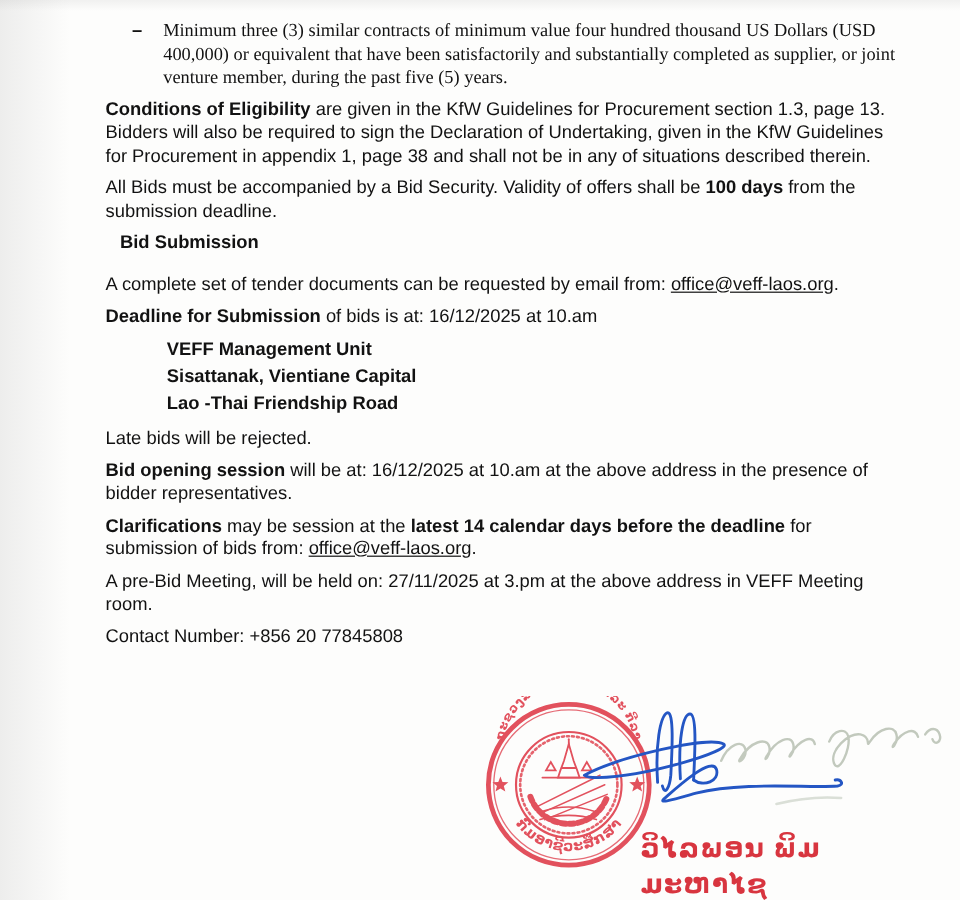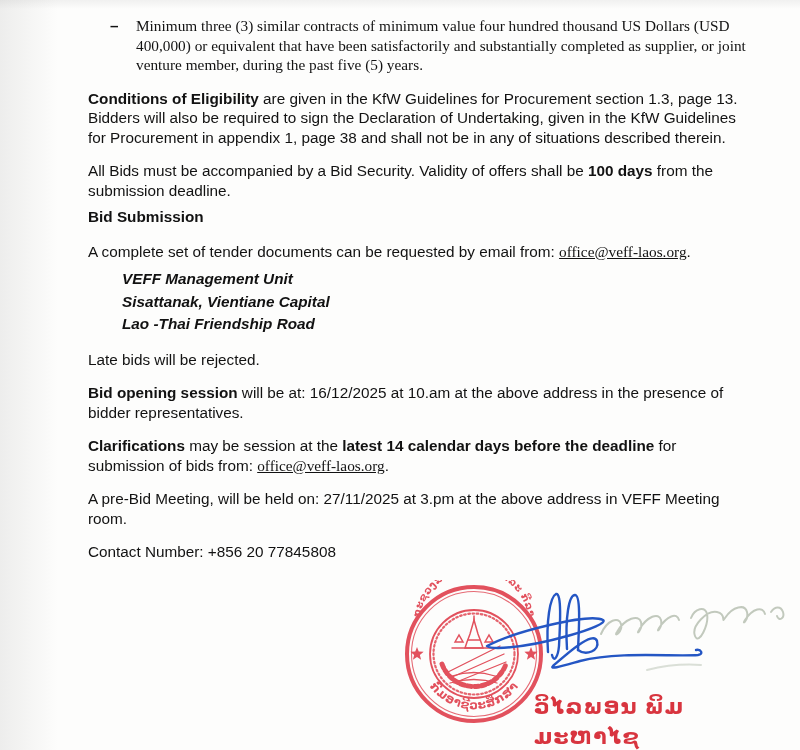--- a/index.html
+++ b/index.html
@@ -10,28 +10,28 @@
     font-size:15.3px;line-height:19.5px;
   }
   .scan-shade-left{position:absolute;left:0;top:0;bottom:0;width:58px;
     background:linear-gradient(90deg,rgba(130,130,130,.13),rgba(130,130,130,0));
     pointer-events:none;}
   .scan-shade-top{position:absolute;left:0;top:0;right:0;height:9px;
     background:linear-gradient(180deg,rgba(130,130,130,.10),rgba(130,130,130,0));
     pointer-events:none;}
   .page{position:absolute;left:0;top:0;right:0;box-sizing:border-box;
     padding:16px 52px 0 88px;}
-  p{margin:14px 0 7px 0;}
+  p{margin:0 0 7px 0;}
   .b{font-weight:700;}
-  .u{text-decoration:underline;font-family:Liberation Serif, serif;}
+  .u{text-decoration:underline;}
   .bullet-row{display:flex;margin:0 0 7px 22px;}
   .bullet-marker{width:26px;flex:0 0 26px;font-weight:700;}
   .bullet-text{flex:1;max-width:612px;font-family:Liberation Serif, serif;}
-  .heading{font-weight:700;margin:3px 0 15px 0;}
-  .address{margin:0 0 8px 34px;font-weight:700;line-height:22.5px;font-style:italic;}
+  .heading{font-weight:700;margin:3px 0 15px 12px;}
+  .address{margin:0 0 8px 51px;font-weight:700;line-height:22.5px;}
   .sig-layer{position:absolute;pointer-events:none;}
   #stamp-wrap{left:402px;top:580px;width:146px;height:150px;opacity:.96;}
   #signature-wrap{left:470px;top:583px;width:250px;height:100px;}
   #handwriting-wrap{left:595px;top:590px;width:200px;height:95px;}
   #name-stamp{position:absolute;left:534px;top:692px;width:230px;
     font-weight:700;font-size:22px;line-height:30px;letter-spacing:1px;}
   .stamp-arc-text{font-size:10px;font-weight:700;letter-spacing:.5px;}
   .stamp-arc-text-bottom{font-size:12px;font-weight:700;letter-spacing:.5px;}
 </style>
 </head>
@@ -48,20 +48,21 @@
   </div>
 
   <p><span class="b">Conditions of Eligibility</span><span> are given in the KfW Guidelines for Procurement section 1.3, page 13. Bidders will also be required to sign the Declaration of Undertaking, given in the KfW Guidelines for Procurement in appendix 1, page 38 and shall not be in any of situations described therein.</span></p>
 
   <p><span>All Bids must be accompanied by a Bid Security. Validity of offers shall be </span><span class="b">100 days</span><span> from the submission deadline.</span></p>
 
   <p class="heading">Bid Submission</p>
 
   <p><span>A complete set of tender documents can be requested by email from: </span><span class="u">office@veff-laos.org</span><span>.</span></p>
 
+  <p><span class="b">Deadline for Submission</span><span> of bids is at: 16/12/2025 at 10.am</span></p>
 
 
   <div class="address">
     <div>VEFF Management Unit</div>
     <div>Sisattanak, Vientiane Capital</div>
     <div>Lao -Thai Friendship Road</div>
   </div>
 
   <p>Late bids will be rejected.</p>
 

